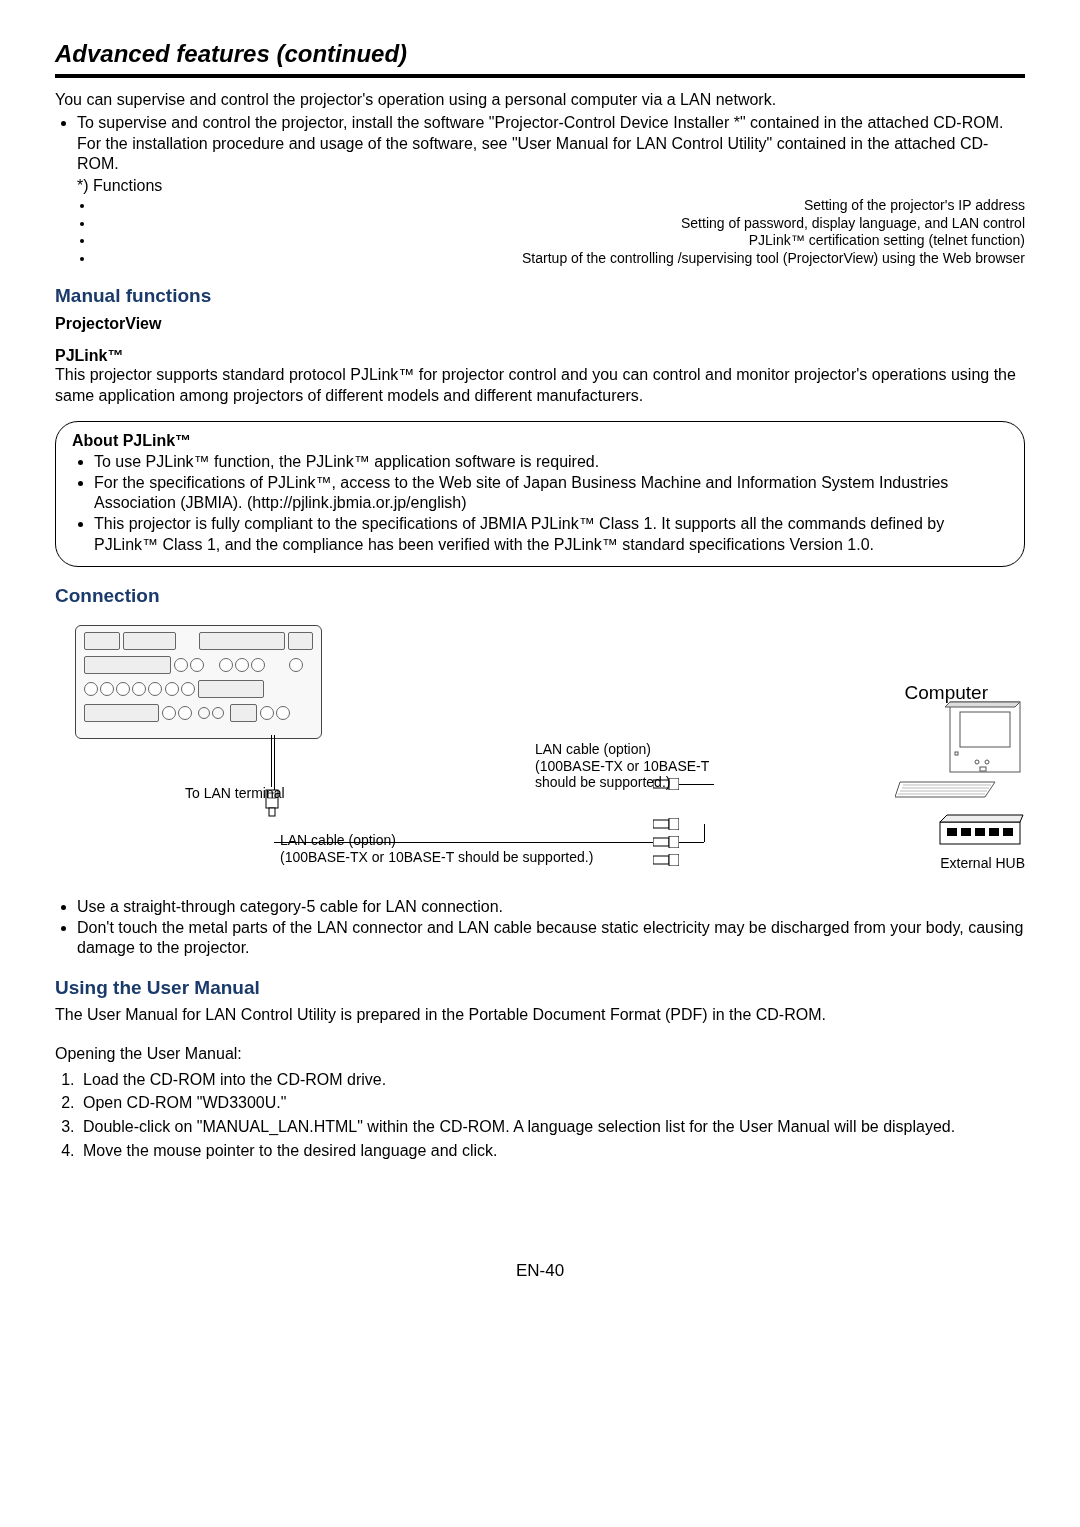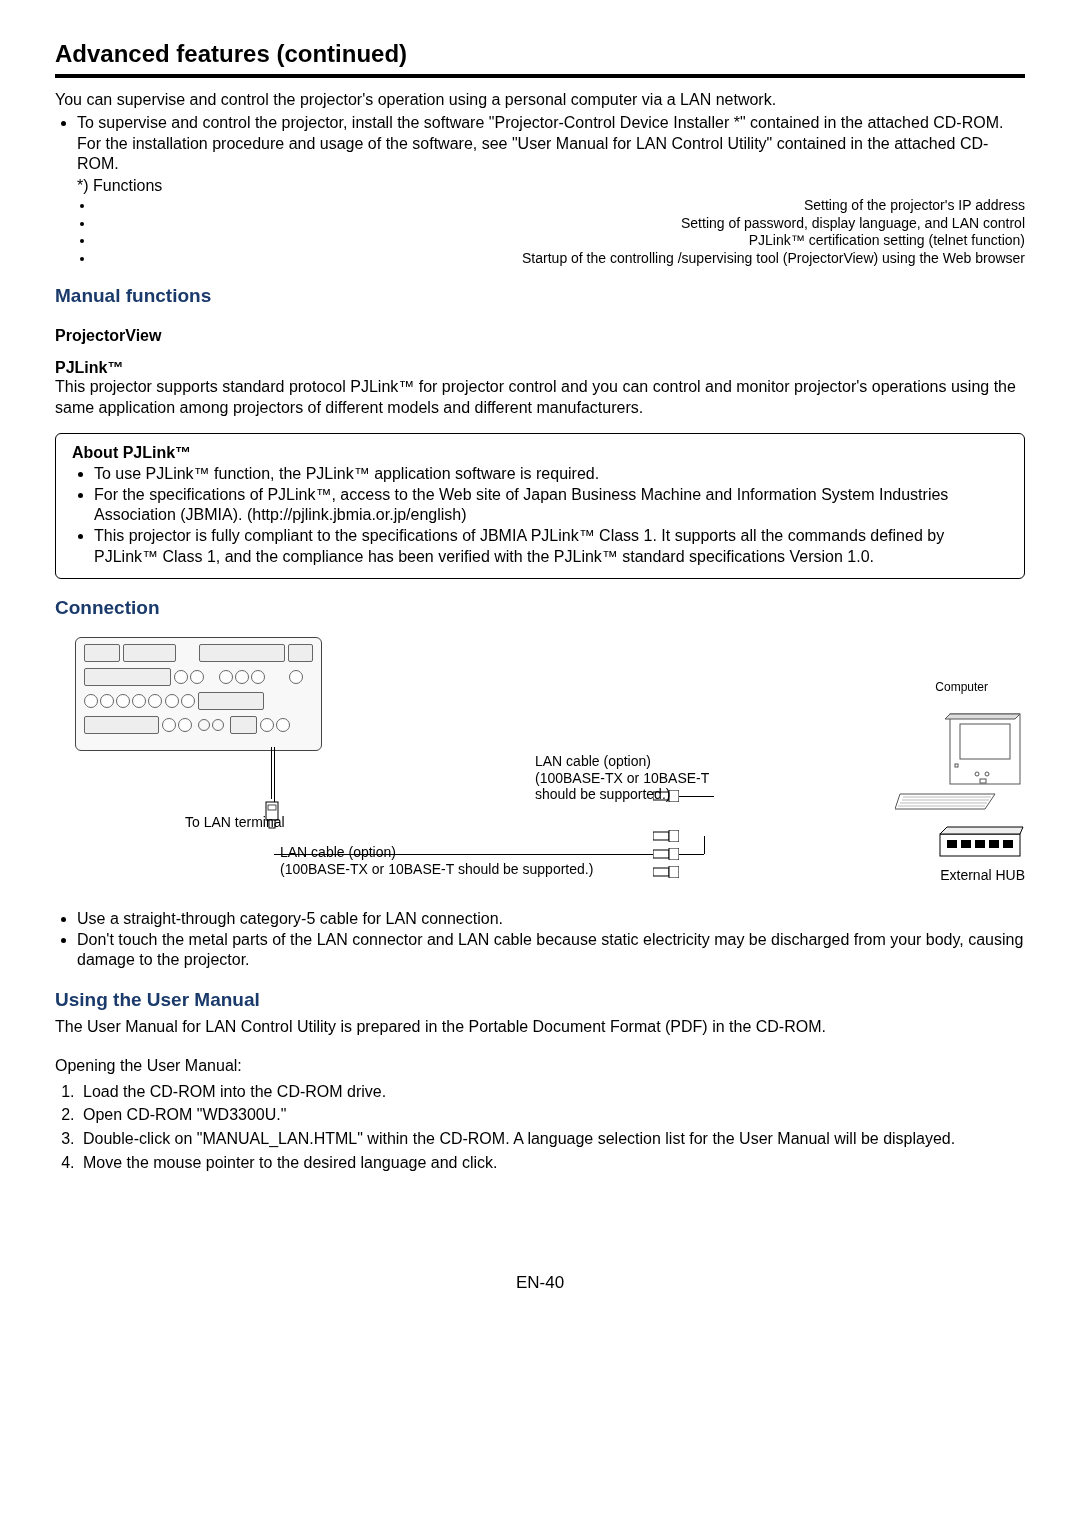--- a/index.html
+++ b/index.html
@@ -10,20 +10,21 @@
     color: #000;
     width: 1080px;
   }
   .page {
     padding: 40px 55px 30px 55px;
     box-sizing: border-box;
   }
   .chapter-title {
     font-size: 24px;
     font-weight: bold;
+    font-style: italic;
     margin-bottom: 6px;
   }
   .thick-rule {
     border: none;
     border-top: 4px solid #000;
     margin: 0 0 12px 0;
   }
   .section-heading {
     font-size: 24px;
     font-weight: bold;
@@ -60,25 +61,25 @@
   }
   .sub-heading {
     font-size: 19px;
     font-weight: bold;
     color: #1a3a6b;
     margin: 18px 0 6px 0;
   }
   .mini-heading {
     font-size: 16px;
     font-weight: bold;
-    margin: 20px 0 0 0;
+    margin: 8px 0 0 0;
   }
   .pjlink-box {
     border: 1px solid #000;
-    border-radius: 6px;
+    border-radius: 23px;
     padding: 10px 16px 10px 16px;
     margin-top: 14px;
   }
   .pjlink-box .mini-heading {
     margin-top: 0;
   }
   .pjlink-box ul {
     margin: 2px 0 0 0;
     padding-left: 22px;
   }
@@ -118,43 +119,43 @@
   }
   .port-row2 { top: 30px; height: 18px; }
   .port-row3 { top: 54px; height: 18px; }
   .port-row4 { top: 78px; height: 18px; }
   .big-circle-port {
     width: 12px; height: 12px; border: 1px solid #666; border-radius: 50%; background:#fff;
   }
   .lan-label {
     position: absolute;
     left: 130px;
-    top: 185px;
+    top: 168px;
     font-size: 14px;
     text-align: right;
   }
   .lan-text-box {
     position: absolute;
     left: 225px;
     top: 215px;
     font-size: 14px;
     line-height: 1.2;
   }
   .lan-text-box2 {
     position: absolute;
     left: 480px;
     top: 124px;
     font-size: 14px;
     line-height: 1.2;
   }
   .computer-label {
     position: absolute;
     right: 37px;
-    top: 51px;
-    font-size: 12px;
+    top: 65px;
+    font-size: 19px;
   }
   .hub-label {
     position: absolute;
     right: 0px;
     top: 238px;
     font-size: 14px;
   }
   .computer-svg {
     position: absolute;
     right: 0px;

